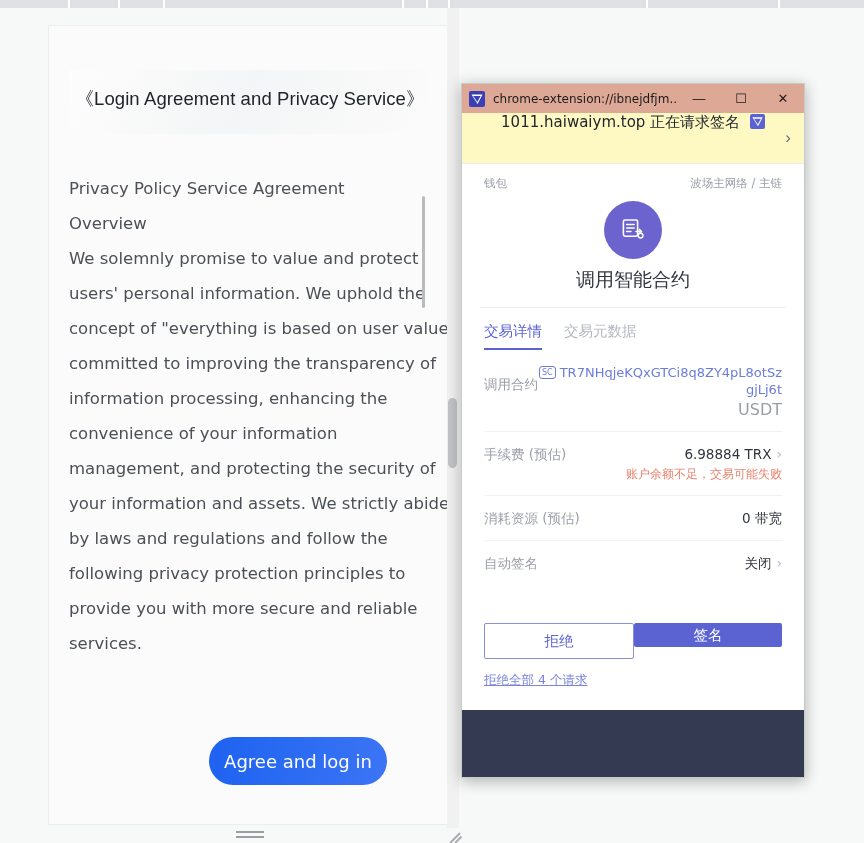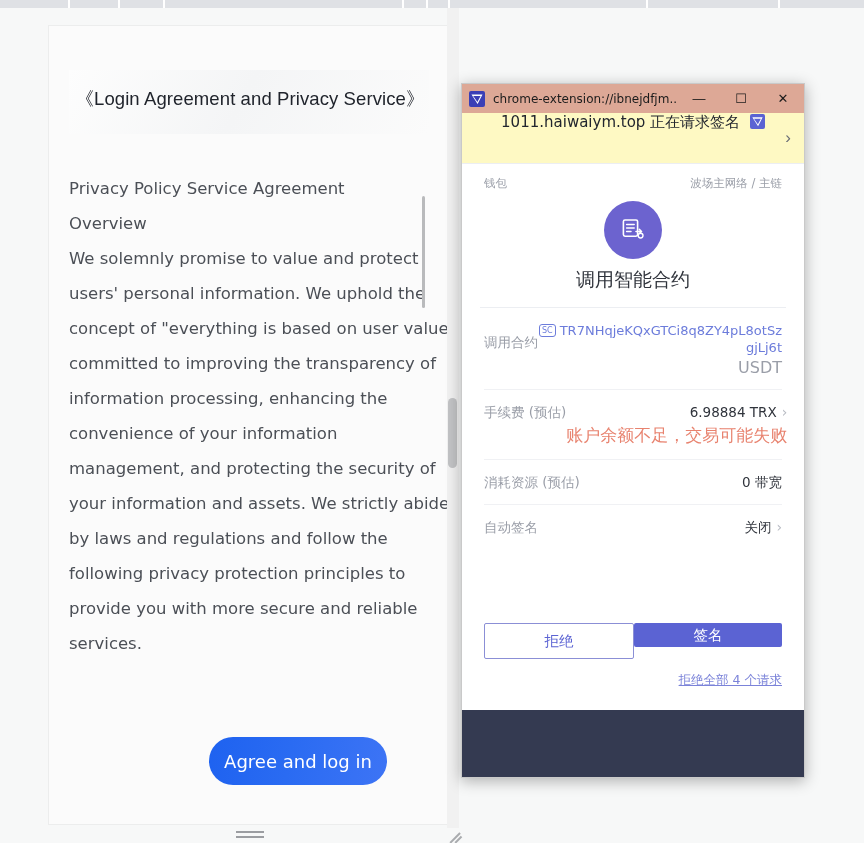--- a/index.html
+++ b/index.html
@@ -362,21 +362,21 @@
     font-size: 16px;
     margin-top: 2px;
   }
   .tl-chev {
     color: #b9bcc4;
     font-size: 14px;
     margin-left: 5px;
   }
   #tl-fee-warning {
     color: #e8836f;
-    font-size: 17px;
+    font-size: 12px;
     margin-top: 4px;
     white-space: nowrap;
   }
 
   
   #tl-footer {
     position: absolute;
     left: 0;
     bottom: 88px;
     width: 100%;
@@ -404,21 +404,21 @@
     border: none;
     background: #5b63d3;
     color: #ffffff;
     font-size: 14.5px;
     font-family: "DejaVu Sans", sans-serif;
     border-radius: 2px;
     cursor: pointer;
   }
   #tl-reject-all {
     display: block;
-    text-align: right;
+    text-align: left;
     margin-top: 13px;
     font-size: 12.5px;
     color: #7b83d9;
     text-decoration: underline;
     font-family: "DejaVu Sans", sans-serif;
     cursor: pointer;
   }
 
   
   #tl-dark-panel {
@@ -526,20 +526,24 @@
         <line x1="8.6" y1="9.4" x2="16.2" y2="9.4" stroke="#ffffff" stroke-width="1.5" stroke-linecap="round"></line>
         <line x1="8.6" y1="13.0" x2="16.2" y2="13.0" stroke="#ffffff" stroke-width="1.5" stroke-linecap="round"></line>
         <line x1="8.6" y1="16.6" x2="13.0" y2="16.6" stroke="#ffffff" stroke-width="1.5" stroke-linecap="round"></line>
         <path d="M18 16.5 l5.5 0 m-2.2 -2.2 l2.2 2.2 l-2.2 2.2" fill="none" stroke="#ffffff" stroke-width="1.6" stroke-linecap="round" stroke-linejoin="round"></path>
         <circle cx="22.6" cy="20.6" r="2.4" fill="#6c63cf" stroke="#ffffff" stroke-width="1.4"></circle>
       </svg>
     </div>
     <div id="tl-hero-title">调用智能合约</div>
   </div>
 
+  <div id="tl-tabs">
+    <div class="tl-tab active">交易详情</div>
+    <div class="tl-tab">交易元数据</div>
+  </div>
 
   <div id="tl-details">
 
     <div class="tl-row">
       <span class="tl-row-label">调用合约</span>
       <span class="tl-row-value">
         <span id="tl-contract-addr">
           <span id="tl-sc-badge">SC</span><span>TR7NHqjeKQxGTCi8q8ZY4pL8otSzgjLj6t</span>
         </span>
         <div id="tl-contract-symbol">USDT</div>

